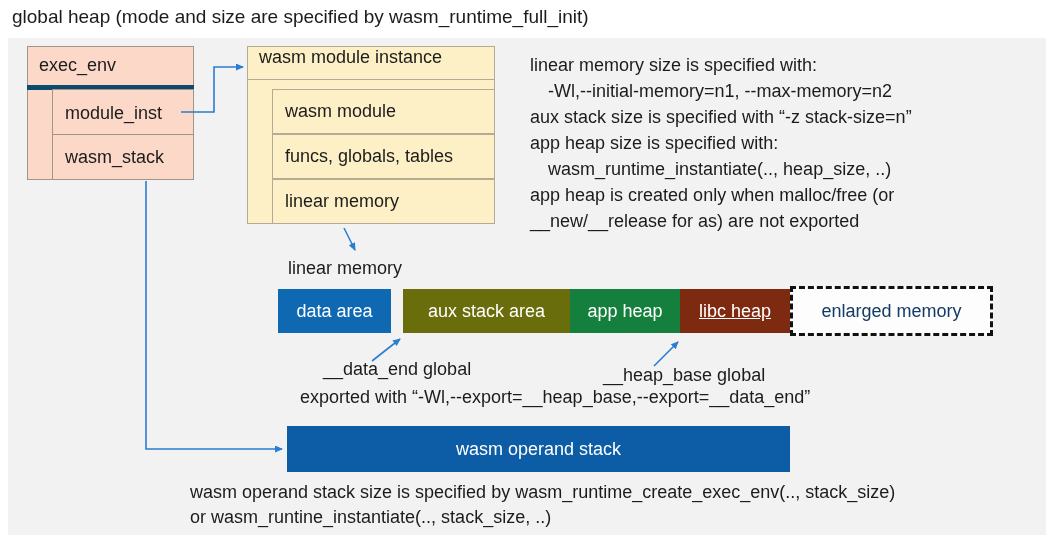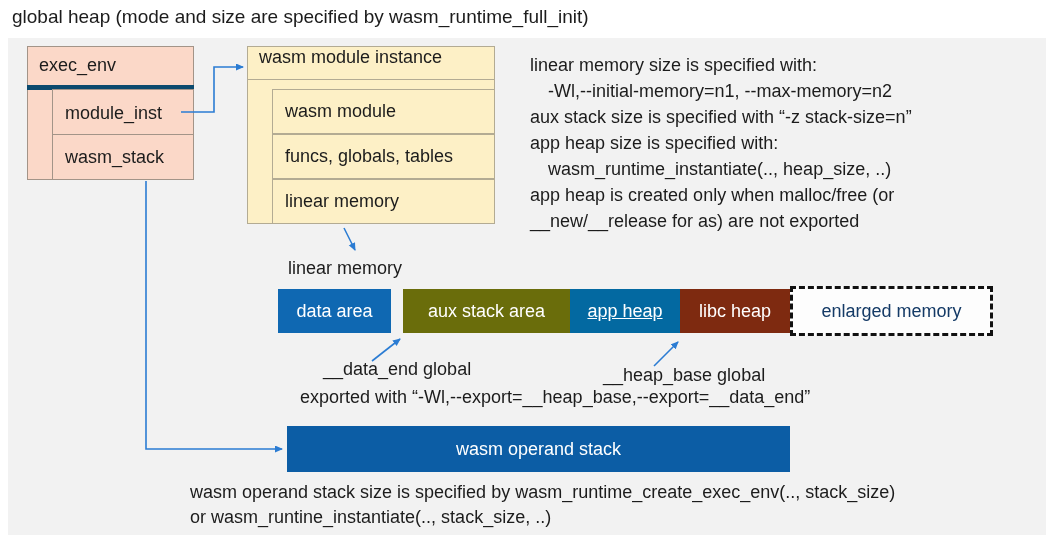--- a/index.html
+++ b/index.html
@@ -34,22 +34,22 @@
   #right-notes{left:530px;top:52px;width:512px;font-size:18px;line-height:26px;}
   #right-notes .indent{padding-left:18px;}
   #right-notes div{white-space:nowrap;}
 
   
   #lm-label{left:288px;top:258px;font-size:18px;}
   .seg{top:289px;height:44px;display:flex;align-items:center;justify-content:center;
        font-size:18px;color:#ffffff;white-space:nowrap;}
   #seg-0{left:278px;width:113px;background:#0f68b2;}
   #seg-1{left:403px;width:167px;background:#6a6d0b;}
-  #seg-2{left:570px;width:110px;background:#0369a1;text-decoration:underline;}
-  #seg-3{left:680px;width:110px;background:#7e2a10;}
+  #seg-2{left:570px;width:110px;background:#15803d;}
+  #seg-3{left:680px;width:110px;background:#7e2a10;text-decoration:underline;}
   #seg-4{left:790px;top:286px;width:203px;height:50px;background:#fdfdfd;
          border:3px dashed #111111;color:#143a66;}
 
   
   #data-end-label{left:323px;top:359px;font-size:18px;white-space:nowrap;}
   #heap-base-label{left:603px;top:365px;font-size:18px;white-space:nowrap;}
   #exported-line{left:300px;top:387px;font-size:18px;white-space:nowrap;}
 
   
   #operand-box{left:287px;top:426px;width:503px;height:46px;background:#0c5da5;color:#ffffff;

